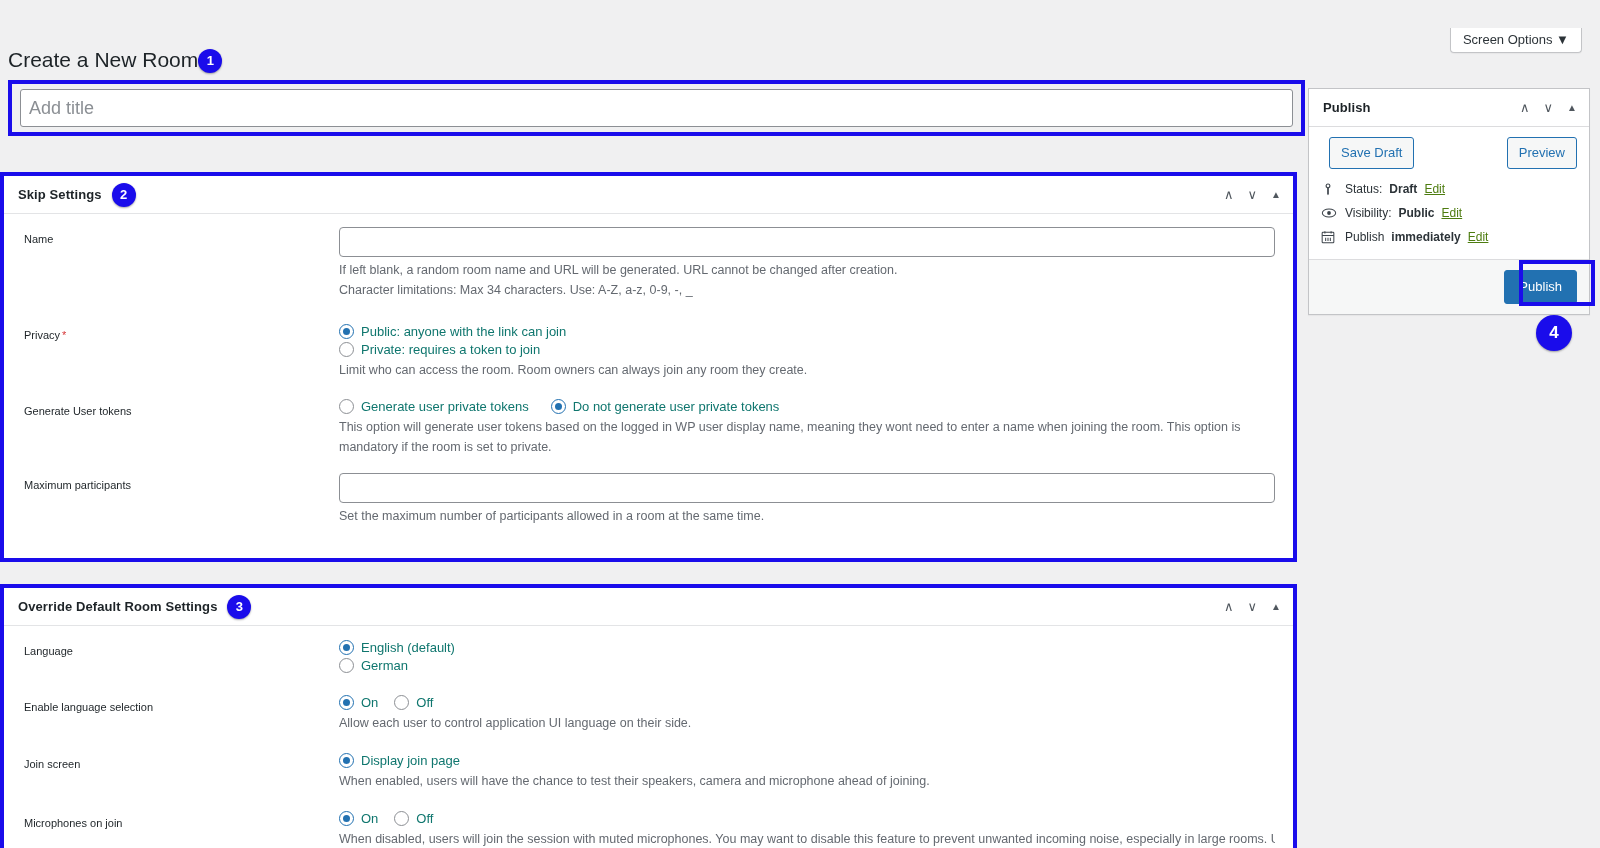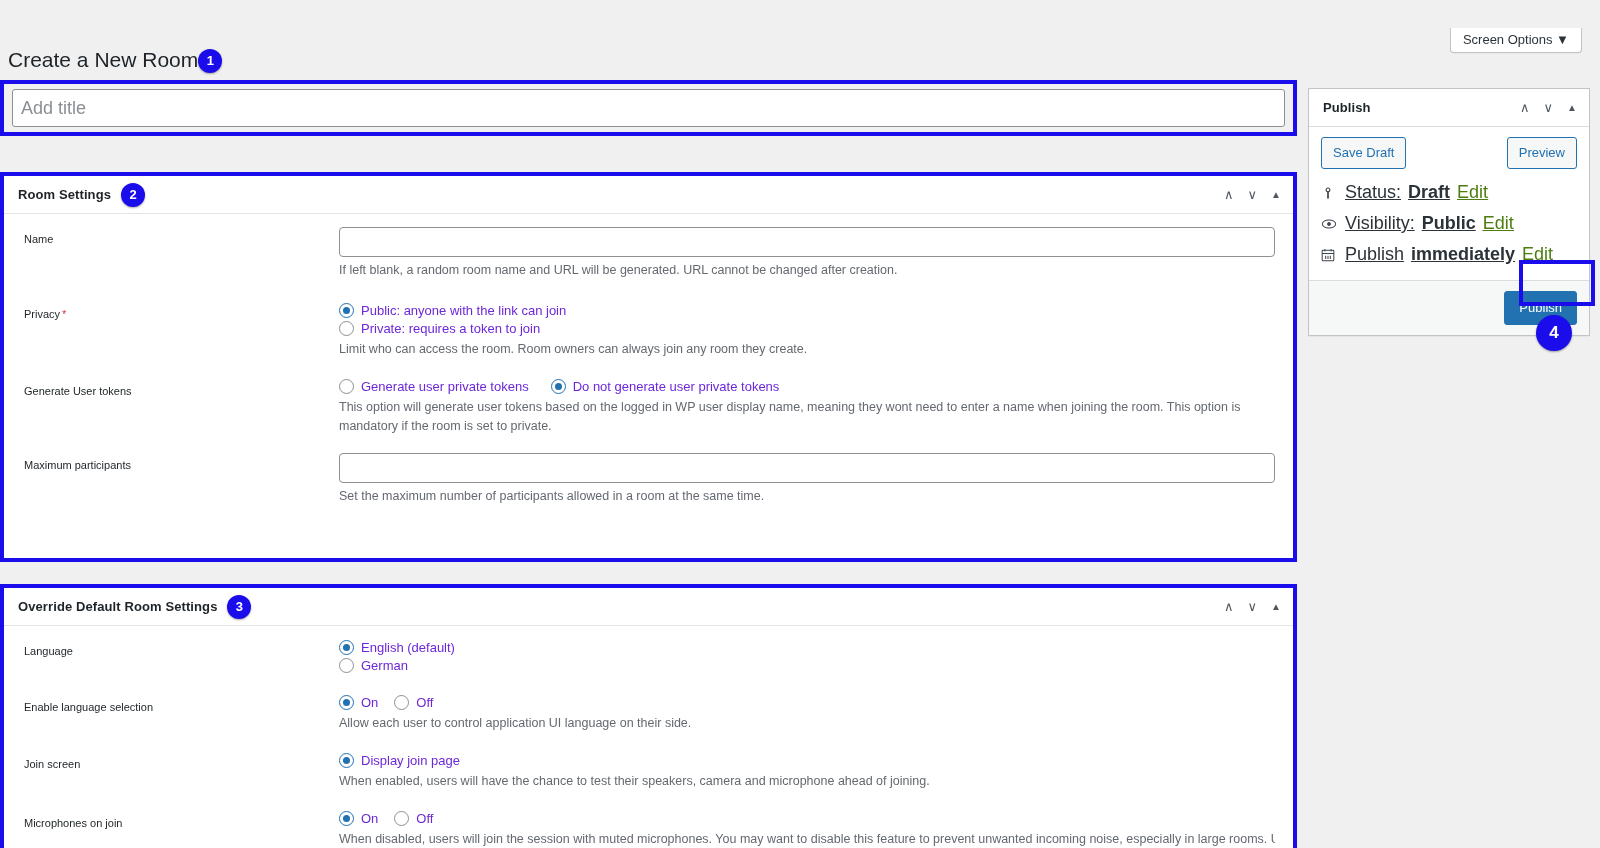--- a/index.html
+++ b/index.html
@@ -45,21 +45,21 @@
   .badge-lg { width: 36px; height: 36px; font-size: 17px; }
 
   
   .hl {
     border: 4px solid #1a0ceb;
     position: absolute;
   }
 
   
   #title-box {
-    left: 0px; top: 36px; width: 1297px; height: 56px;
+    left: 8px; top: 36px; width: 1297px; height: 56px;
     background: #f0f0f1;
     display: flex; align-items: center;
     padding: 0 8px;
   }
   #title-input {
     width: 100%; height: 38px;
     border: 1px solid #8c8f94; border-radius: 3px;
     background: #fff; padding: 4px 8px;
     font-size: 18px; color: #50575e;
     font-family: "Liberation Sans", sans-serif;
@@ -110,21 +110,21 @@
     outline: none;
   }
   .hint {
     font-size: 12.5px; color: #646970; line-height: 1.55;
     margin-top: 4px;
   }
   .hint.tight { margin-top: 1px; }
 
   .radio-line {
     display: flex; align-items: center; gap: 7px;
-    margin: 1px 0 3px 0; font-size: 13px; color: #6d28d9;
+    margin: 1px 0 3px 0; font-size: 13px; color: #0f766e;
   }
   .radio-group-inline { display: flex; align-items: center; gap: 22px; }
   .radio-group-inline .radio-line { margin: 0; }
 
   .radio {
     width: 15px; height: 15px; flex: 0 0 15px;
     border-radius: 50%; border: 1px solid #8c8f94;
     background: #fff; display: inline-block; position: relative;
   }
   .radio.on { border-color: #2271b1; }
@@ -136,33 +136,33 @@
 
   
   #publish-panel {
     position: absolute; right: 10px; top: 44px; width: 282px;
     background: #fff; border: 1px solid #c3c4c7;
     box-shadow: 0 1px 1px rgba(0,0,0,.04);
   }
   #publish-panel .mb-head { border-bottom: 1px solid #dcdcde; }
   .pub-top {
     display: flex; justify-content: space-between; align-items: center;
-    padding: 10px 12px 8px 12px;
+    padding: 10px 12px 8px 20px;
   }
   .btn-sec {
     border: 1px solid #2271b1; border-radius: 3px;
     background: #f6f7f7; color: #2271b1;
     font-size: 13px; padding: 4px 11px;
     font-family: "Liberation Sans", sans-serif;
     cursor: pointer; line-height: 1.7;
   }
   .pub-misc { padding: 0 12px 10px 12px; }
   .pub-line {
     display: flex; align-items: center; gap: 7px;
-    font-size: 18px; color: #2c3338; padding: 5px 0; text-decoration: underline;
+    font-size: 12px; color: #2c3338; padding: 5px 0;
   }
   .pub-line .ico { width: 17px; flex: 0 0 17px; text-align: center; color: #3c434a; }
   .pub-line b { font-weight: 600; }
   .pub-line a { color: #4d7c0f; text-decoration: underline; cursor: pointer; }
   .pub-footer {
     border-top: 1px solid #dcdcde; background: #f6f7f7;
     padding: 10px 12px; display: flex; justify-content: flex-end;
     min-height: 50px; align-items: center;
   }
   .btn-primary {
@@ -190,35 +190,36 @@
   <div class="page-title">
     <span>Create a New Room</span><span class="badge">1</span>
   </div>
 
   <div class="hl" id="title-box">
     <input id="title-input" type="text" placeholder="Add title" style="">
   </div>
 
   <div class="hl metabox" style="left:0px; top:128px; width:1297px; height:390px;">
     <div class="mb-head">
-      <span class="mb-title">Room Settings</span>
+      <span class="mb-title">Skip Settings</span>
       <span class="badge">2</span>
       <span class="mb-ctrls">
         <span>∧</span>
         <span>∨</span>
         <span style="font-size:10px;">▲</span>
       </span>
     </div>
     <div class="mb-body">
 
       <div class="row">
         <div class="row-label">Name</div>
         <div class="row-field">
           <input class="txt" type="text" value="" style="">
           <div class="hint">If left blank, a random room name and URL will be generated. URL cannot be changed after creation.</div>
+          <div class="hint tight">Character limitations: Max 34 characters. Use: A-Z, a-z, 0-9, -, _</div>
         </div>
       </div>
 
 
       <div class="row" style="padding-top:20px;">
         <div class="row-label">
           <span>Privacy</span><span class="req">*</span>
         </div>
         <div class="row-field">
           <label class="radio-line">

